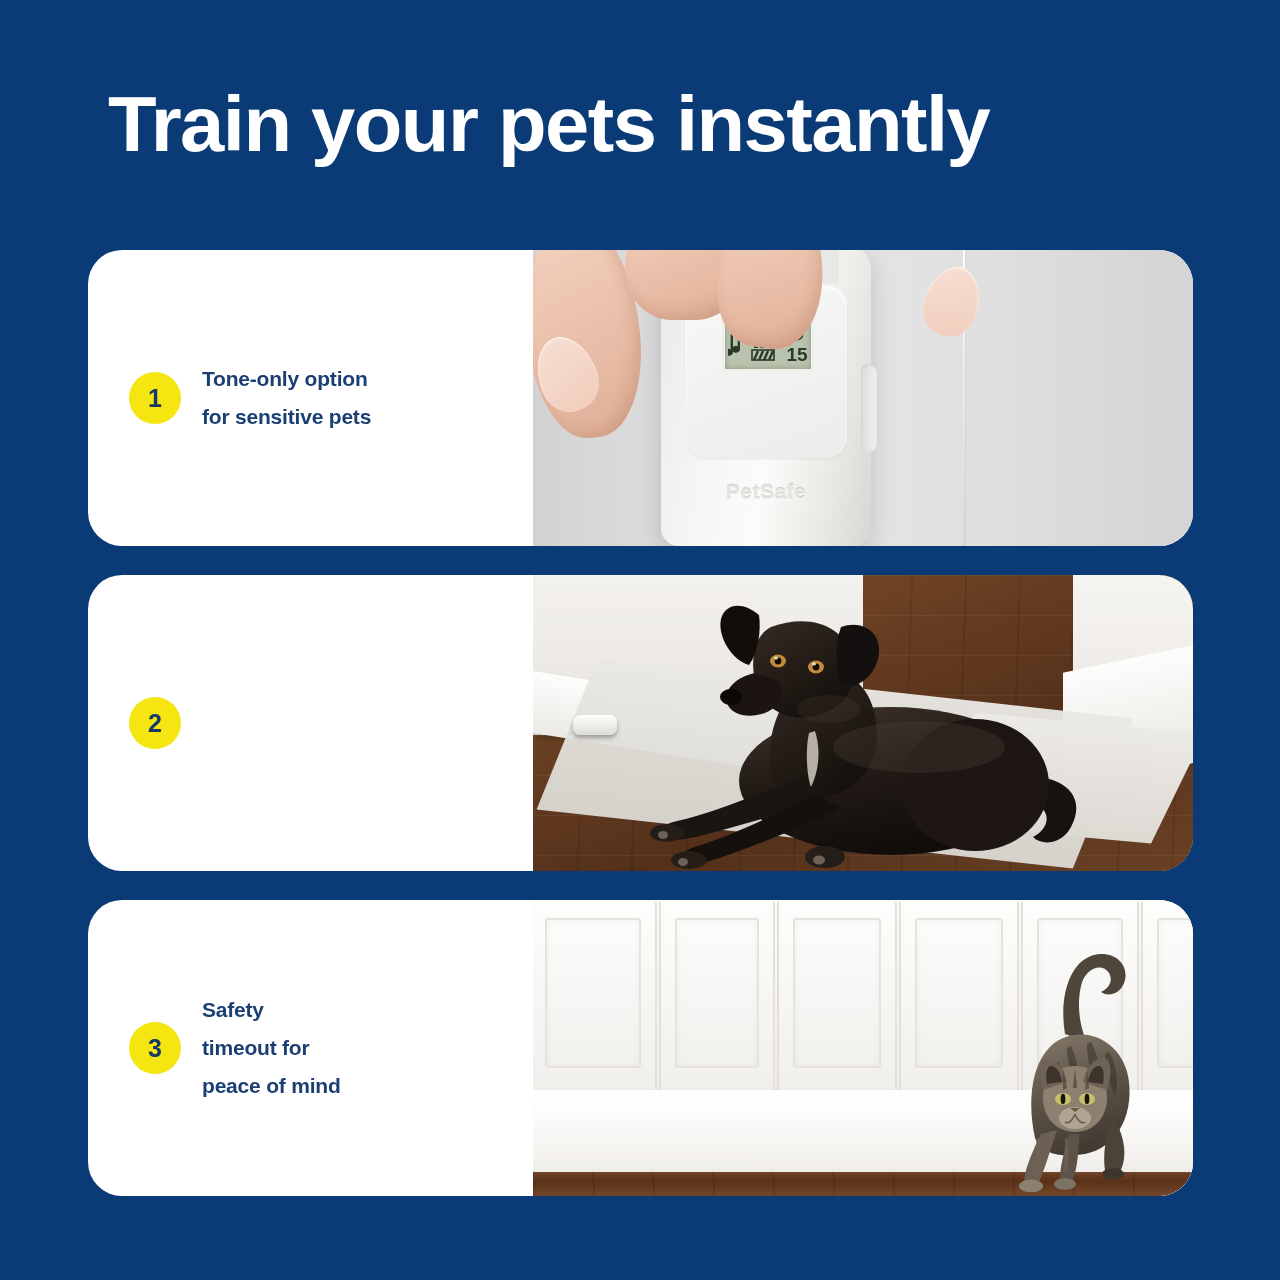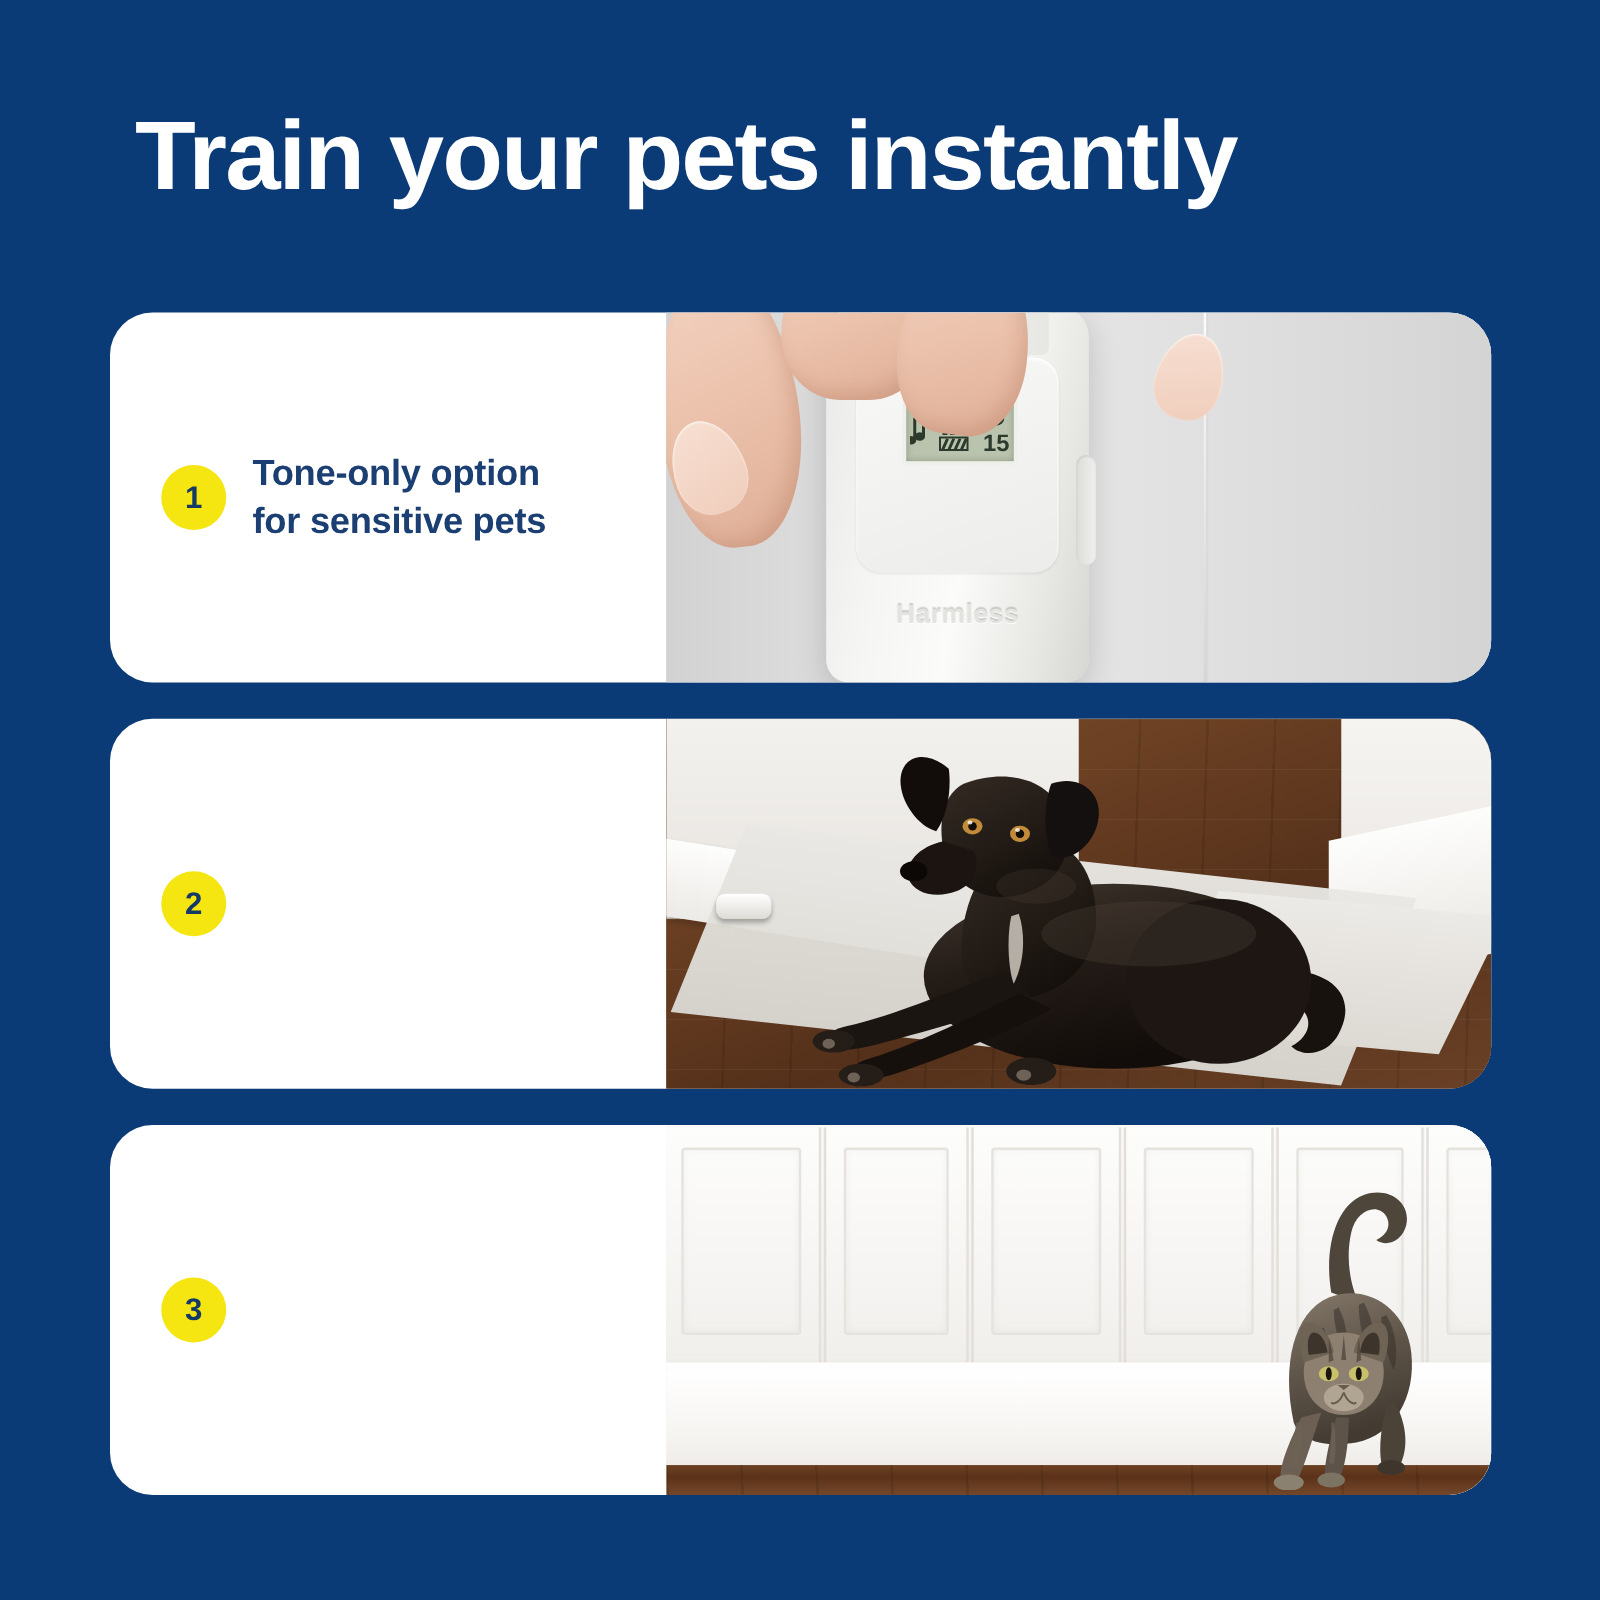--- a/index.html
+++ b/index.html
@@ -59,21 +59,21 @@
     color:#153A66;
     font-size:25px;
     font-weight:bold;
     display:flex;
     align-items:center;
     justify-content:center;
     line-height:1;
   }
   .card-label{
     color:#1B3F72;
-    font-size:29px;
+    font-size:21px;
     line-height:38px;
     font-weight:bold;
     letter-spacing:-0.2px;
     white-space:pre-line;
   }
   .card-media{
     flex:1 1 auto;
     position:relative;
     overflow:hidden;
     background:#d8d8d8;
@@ -286,21 +286,21 @@
 
             <svg width="22" height="44" viewBox="0 0 22 44">
               <ellipse cx="5" cy="5" rx="2.5" ry="3.2" fill="#2c3a2c"></ellipse>
               <ellipse cx="11" cy="3.4" rx="2.5" ry="3.2" fill="#2c3a2c"></ellipse>
               <ellipse cx="17" cy="5" rx="2.5" ry="3.2" fill="#2c3a2c"></ellipse>
               <ellipse cx="11" cy="14" rx="6.4" ry="5.4" fill="#2c3a2c"></ellipse>
               <text x="11" y="40" font-family="'Liberation Sans',sans-serif" font-size="19" font-weight="bold" fill="#2c3a2c" text-anchor="middle">15</text>
             </svg>
           </div>
         </div>
-        <div class="brand">Harmless</div>
+        <div class="brand">PetSafe</div>
         <div class="sidebtn"></div>
       </div>
 
       <div class="finger f-thumb">
           <span class="nail n-thumb"></span>
         </div>
       <div class="finger f-index"></div>
       <div class="finger f-mid">
           <span class="nail n-mid"></span>
         </div>
@@ -371,20 +371,23 @@
 
         <ellipse cx="300" cy="166" rx="86" ry="26" fill="#5a4d42" opacity=".26"></ellipse>
         <ellipse cx="210" cy="128" rx="32" ry="14" fill="#5a4d42" opacity=".2"></ellipse>
       </svg>
     </div>
   </div>
 
   <div class="card">
     <div class="card-text">
       <div class="badge">3</div>
+      <div class="card-label">Safety
+timeout for
+peace of mind</div>
     </div>
     <div class="card-media m3">
       <div class="cabs"></div>
       <div class="panel" style="left:-4px;  width:128px;">
           <i></i>
         </div>
       <div class="panel" style="left:126px; width:116px;">
           <i></i>
         </div>
       <div class="panel" style="left:244px; width:120px;">

